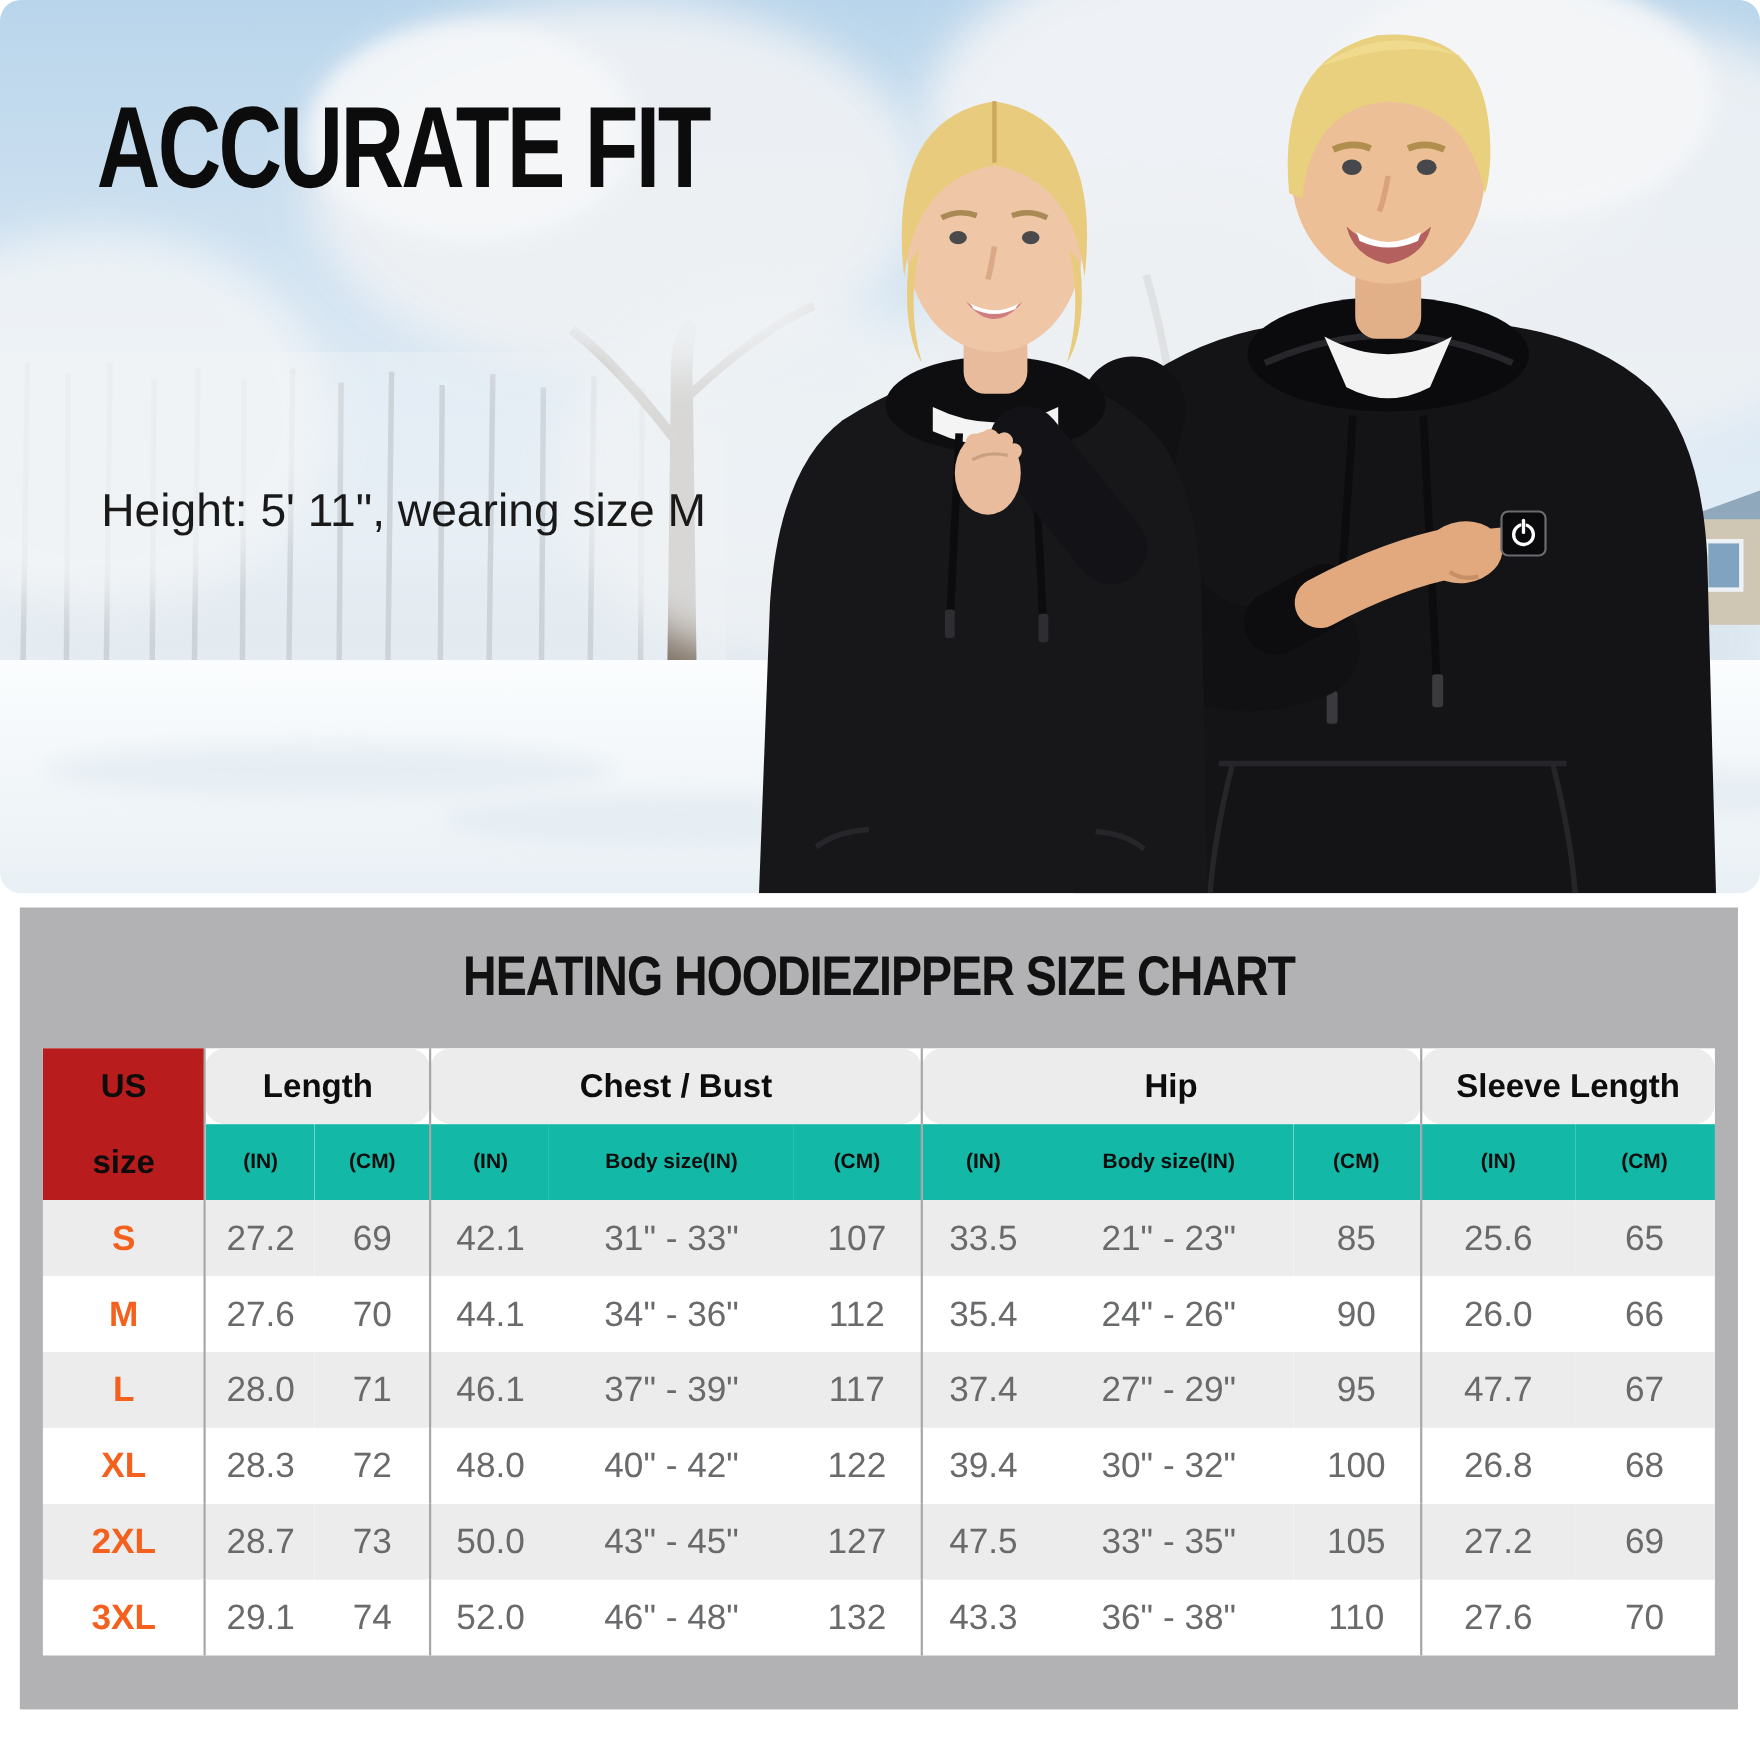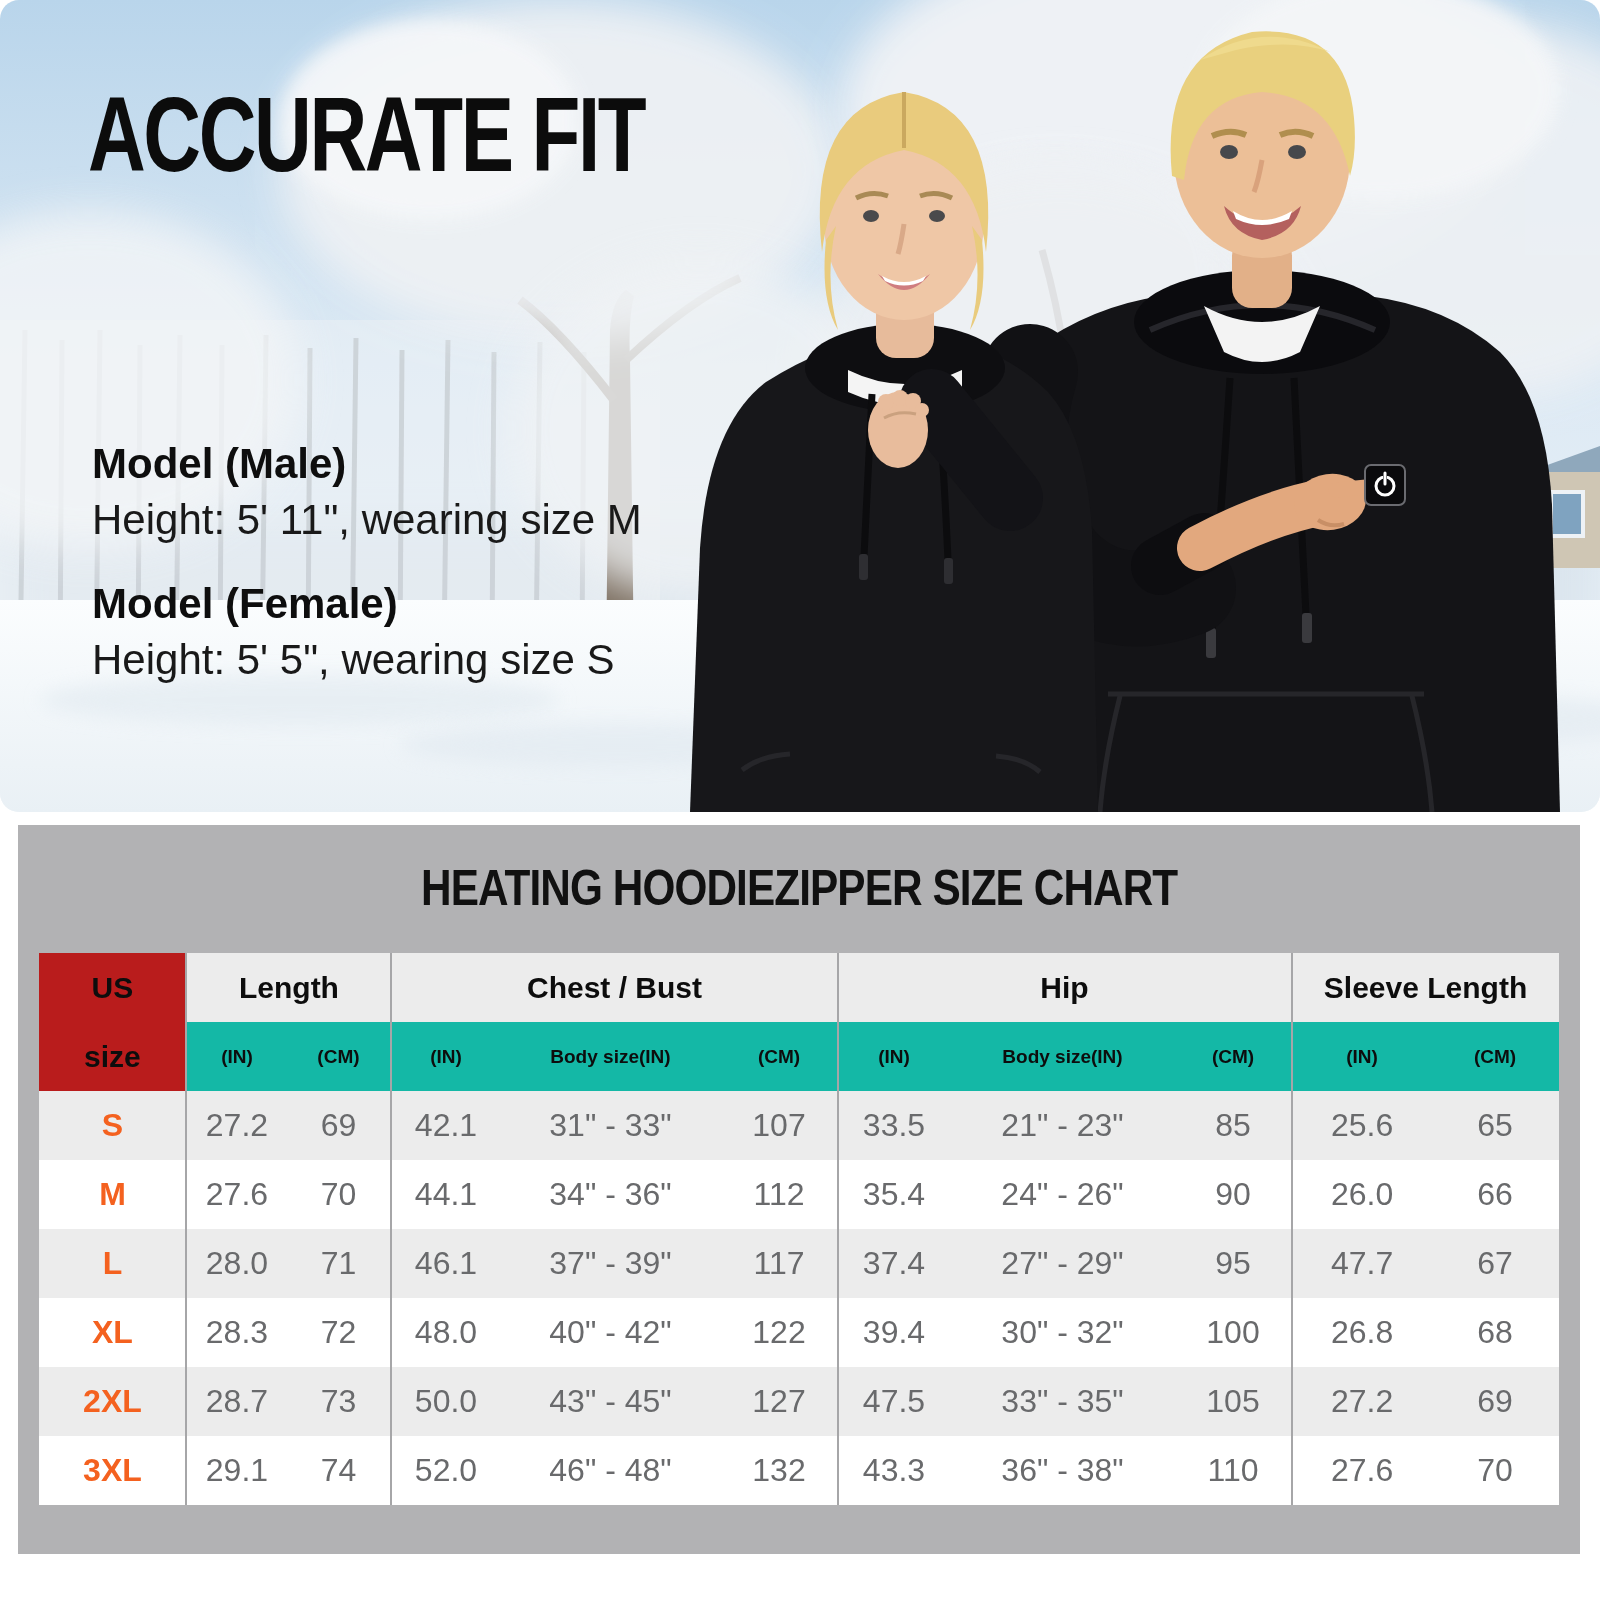--- a/index.html
+++ b/index.html
@@ -41,21 +41,21 @@
   }
   table.size-chart {
     width:1519px; margin:0 auto; border-collapse:collapse;
     table-layout:fixed; background:#ffffff;
   }
   table.size-chart th, table.size-chart td {
     text-align:center; vertical-align:middle; height:69px; padding:0;
     overflow:hidden; white-space:nowrap;
   }
   thead th { color:#0d0d0d; font-weight:bold; font-size:30px; }
-  thead th.group { background:#ececec; }
+  thead th.group { background:#ececec;border-radius:19px; }
   thead th.us-cell { background:#b91c1c; }
   thead th.us-cell div { height:69px; line-height:69px; }
   thead tr.header-sub-row th { font-size:19px; background:#14b8a6; }
   td { color:#696a6c; font-size:32px; font-weight:normal; }
   td.size-label { color:#f4611f; font-weight:bold; font-size:32px; }
   tr.alt td { background:#ececec; }
   .group-start { border-left:2px solid #a6a6a8; }
 </style>
 </head>
 <body>
@@ -219,26 +219,21 @@
         <circle cx="913" cy="401" r="8" fill="#e8bc9c"></circle>
           <circle cx="922" cy="410" r="7" fill="#e8bc9c"></circle>
         <path d="M 884 418 q 14 -8 32 -4" stroke="#caa17f" stroke-width="3" fill="none"></path>
 
         <path d="M 742 770 Q 760 756 790 754 M 1040 772 Q 1024 758 996 756" stroke="#26262a" stroke-width="5" fill="none"></path>
       </g>
     </svg>
 
     <div class="hero-title">ACCURATE FIT</div>
     <div class="model-block male">
-      <div class="model-label">Model (Male)</div>
       <div class="model-detail">Height: 5' 11", wearing size M</div>
-    </div>
-    <div class="model-block female">
-      <div class="model-label">Model (Female)</div>
-      <div class="model-detail">Height: 5' 5", wearing size S</div>
     </div>
   </div>
 
   <div class="panel">
     <div class="panel-title-wrap">
       <span class="panel-title">HEATING HOODIEZIPPER SIZE CHART</span>
     </div>
 
     <table class="size-chart">
       <colgroup>

